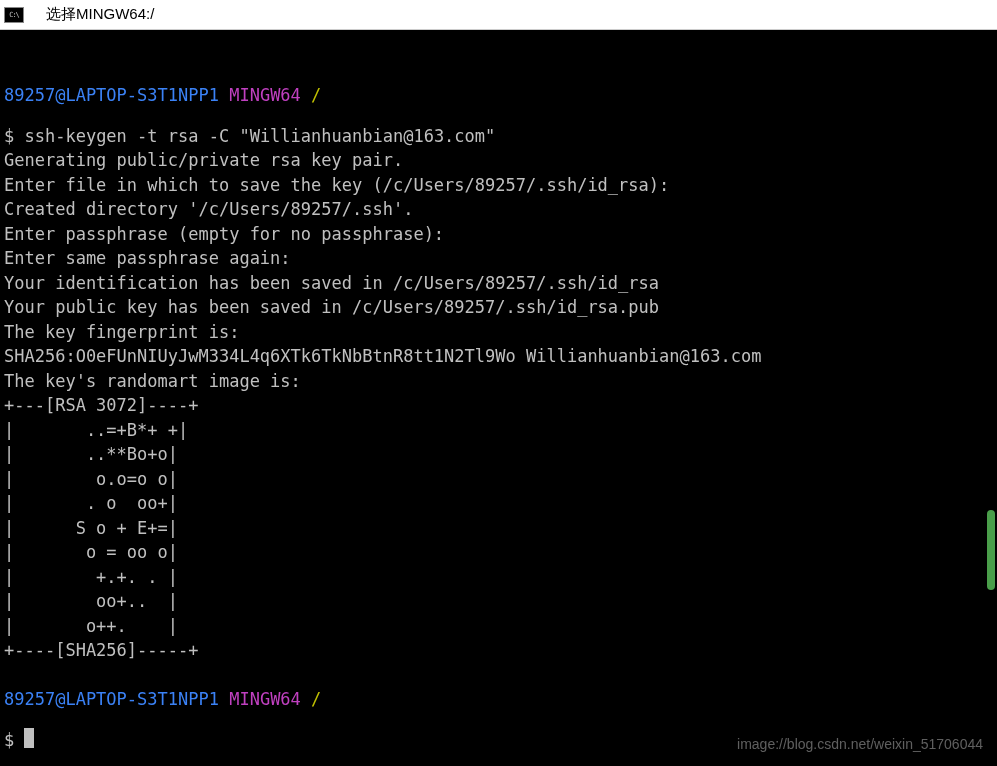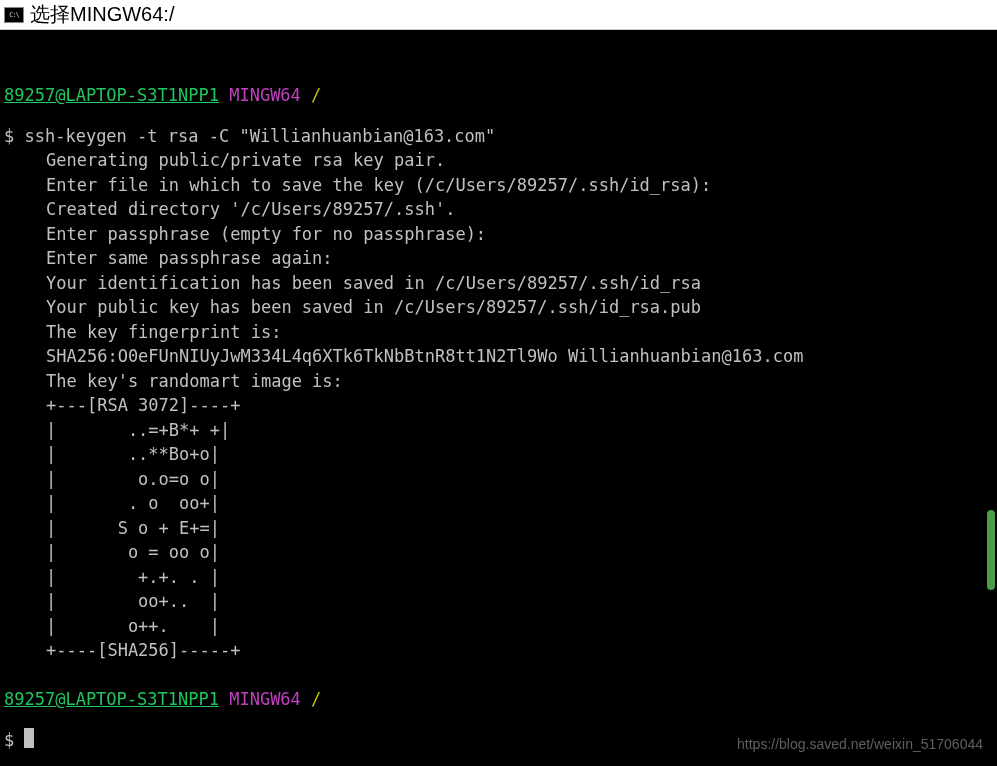--- a/index.html
+++ b/index.html
@@ -31,60 +31,59 @@
       margin-right: 6px;
       display: flex;
       align-items: center;
       justify-content: center;
       color: #c0c0c0;
       font-size: 7px;
       font-family: monospace;
       letter-spacing: -1px;
     }
     .titlebar-text {
-      font-size: 20px;
+      font-size: 15px;
       color: #000000;
       font-family: "Microsoft YaHei", sans-serif;
+      margin-left: 16px;
     }
     .terminal {
       background: #000000;
       width: 100%;
       height: 736px;
       padding: 4px 4px;
       font-size: 17px;
       line-height: 24.5px;
       color: #c0c0c0;
       position: relative;
       overflow: hidden;
     }
     .terminal-content {
       white-space: pre;
       font-family: "NSimSun", "SimSun", "Consolas", monospace;
     }
     .blank-line {
       height: 24.5px;
     }
     .user-host {
-      color: #22c55e;
-      text-decoration: underline;
+      color: #3b82f6;
     }
     .mingw {
       color: #c040c0;
       text-align: center;
     }
     .path {
       color: #c0c000;
     }
     .cmd-line {
       color: #c0c0c0;
       margin-top: 16px;
     }
     .output {
       color: #c0c0c0;
-      margin-left: 42px;
     }
     .cursor {
       display: inline-block;
       width: 10px;
       height: 20px;
       background: #c0c0c0;
       vertical-align: text-bottom;
       margin-bottom: 2px;
     }
     .scrollbar-track {
@@ -124,18 +123,18 @@
   <div class="titlebar-icon">
     <span>C:\</span>
   </div>
   <span class="titlebar-text">选择MINGW64:/</span>
 </div>
 
 <div class="terminal">
   <div class="terminal-content">
 <div class="blank-line"></div><span class="line"><span class="user-host">89257@LAPTOP-S3T1NPP1</span> <span class="mingw">MINGW64</span> <span class="path">/</span></span><span class="line cmd-line"><span>$ </span><span>ssh-keygen -t rsa -C "Willianhuanbian@163.com"</span></span><span class="line output">Generating public/private rsa key pair.</span><span class="line output">Enter file in which to save the key (/c/Users/89257/.ssh/id_rsa):</span><span class="line output">Created directory '/c/Users/89257/.ssh'.</span><span class="line output">Enter passphrase (empty for no passphrase):</span><span class="line output">Enter same passphrase again:</span><span class="line output">Your identification has been saved in /c/Users/89257/.ssh/id_rsa</span><span class="line output">Your public key has been saved in /c/Users/89257/.ssh/id_rsa.pub</span><span class="line output">The key fingerprint is:</span><span class="line output">SHA256:O0eFUnNIUyJwM334L4q6XTk6TkNbBtnR8tt1N2Tl9Wo Willianhuanbian@163.com</span><span class="line output">The key's randomart image is:</span><span class="line output">+---[RSA 3072]----+</span><span class="line output">|       ..=+B*+ +|</span><span class="line output">|       ..**Bo+o|</span><span class="line output">|        o.o=o o|</span><span class="line output">|       . o  oo+|</span><span class="line output">|      S o + E+=|</span><span class="line output">|       o = oo o|</span><span class="line output">|        +.+. . |</span><span class="line output">|        oo+..  |</span><span class="line output">|       o++.    |</span><span class="line output">+----[SHA256]-----+</span><div class="blank-line"></div><span class="line"><span class="user-host">89257@LAPTOP-S3T1NPP1</span> <span class="mingw">MINGW64</span> <span class="path">/</span></span><span class="line cmd-line"><span>$ </span><span class="cursor"></span></span>
   </div>
-  <div class="watermark">https://blog.saved.net/weixin_51706044</div>
+  <div class="watermark">image://blog.csdn.net/weixin_51706044</div>
 </div>
 
 <div class="scrollbar-track">
   <div class="scrollbar-thumb"></div>
 </div>
 
 </body></html>

